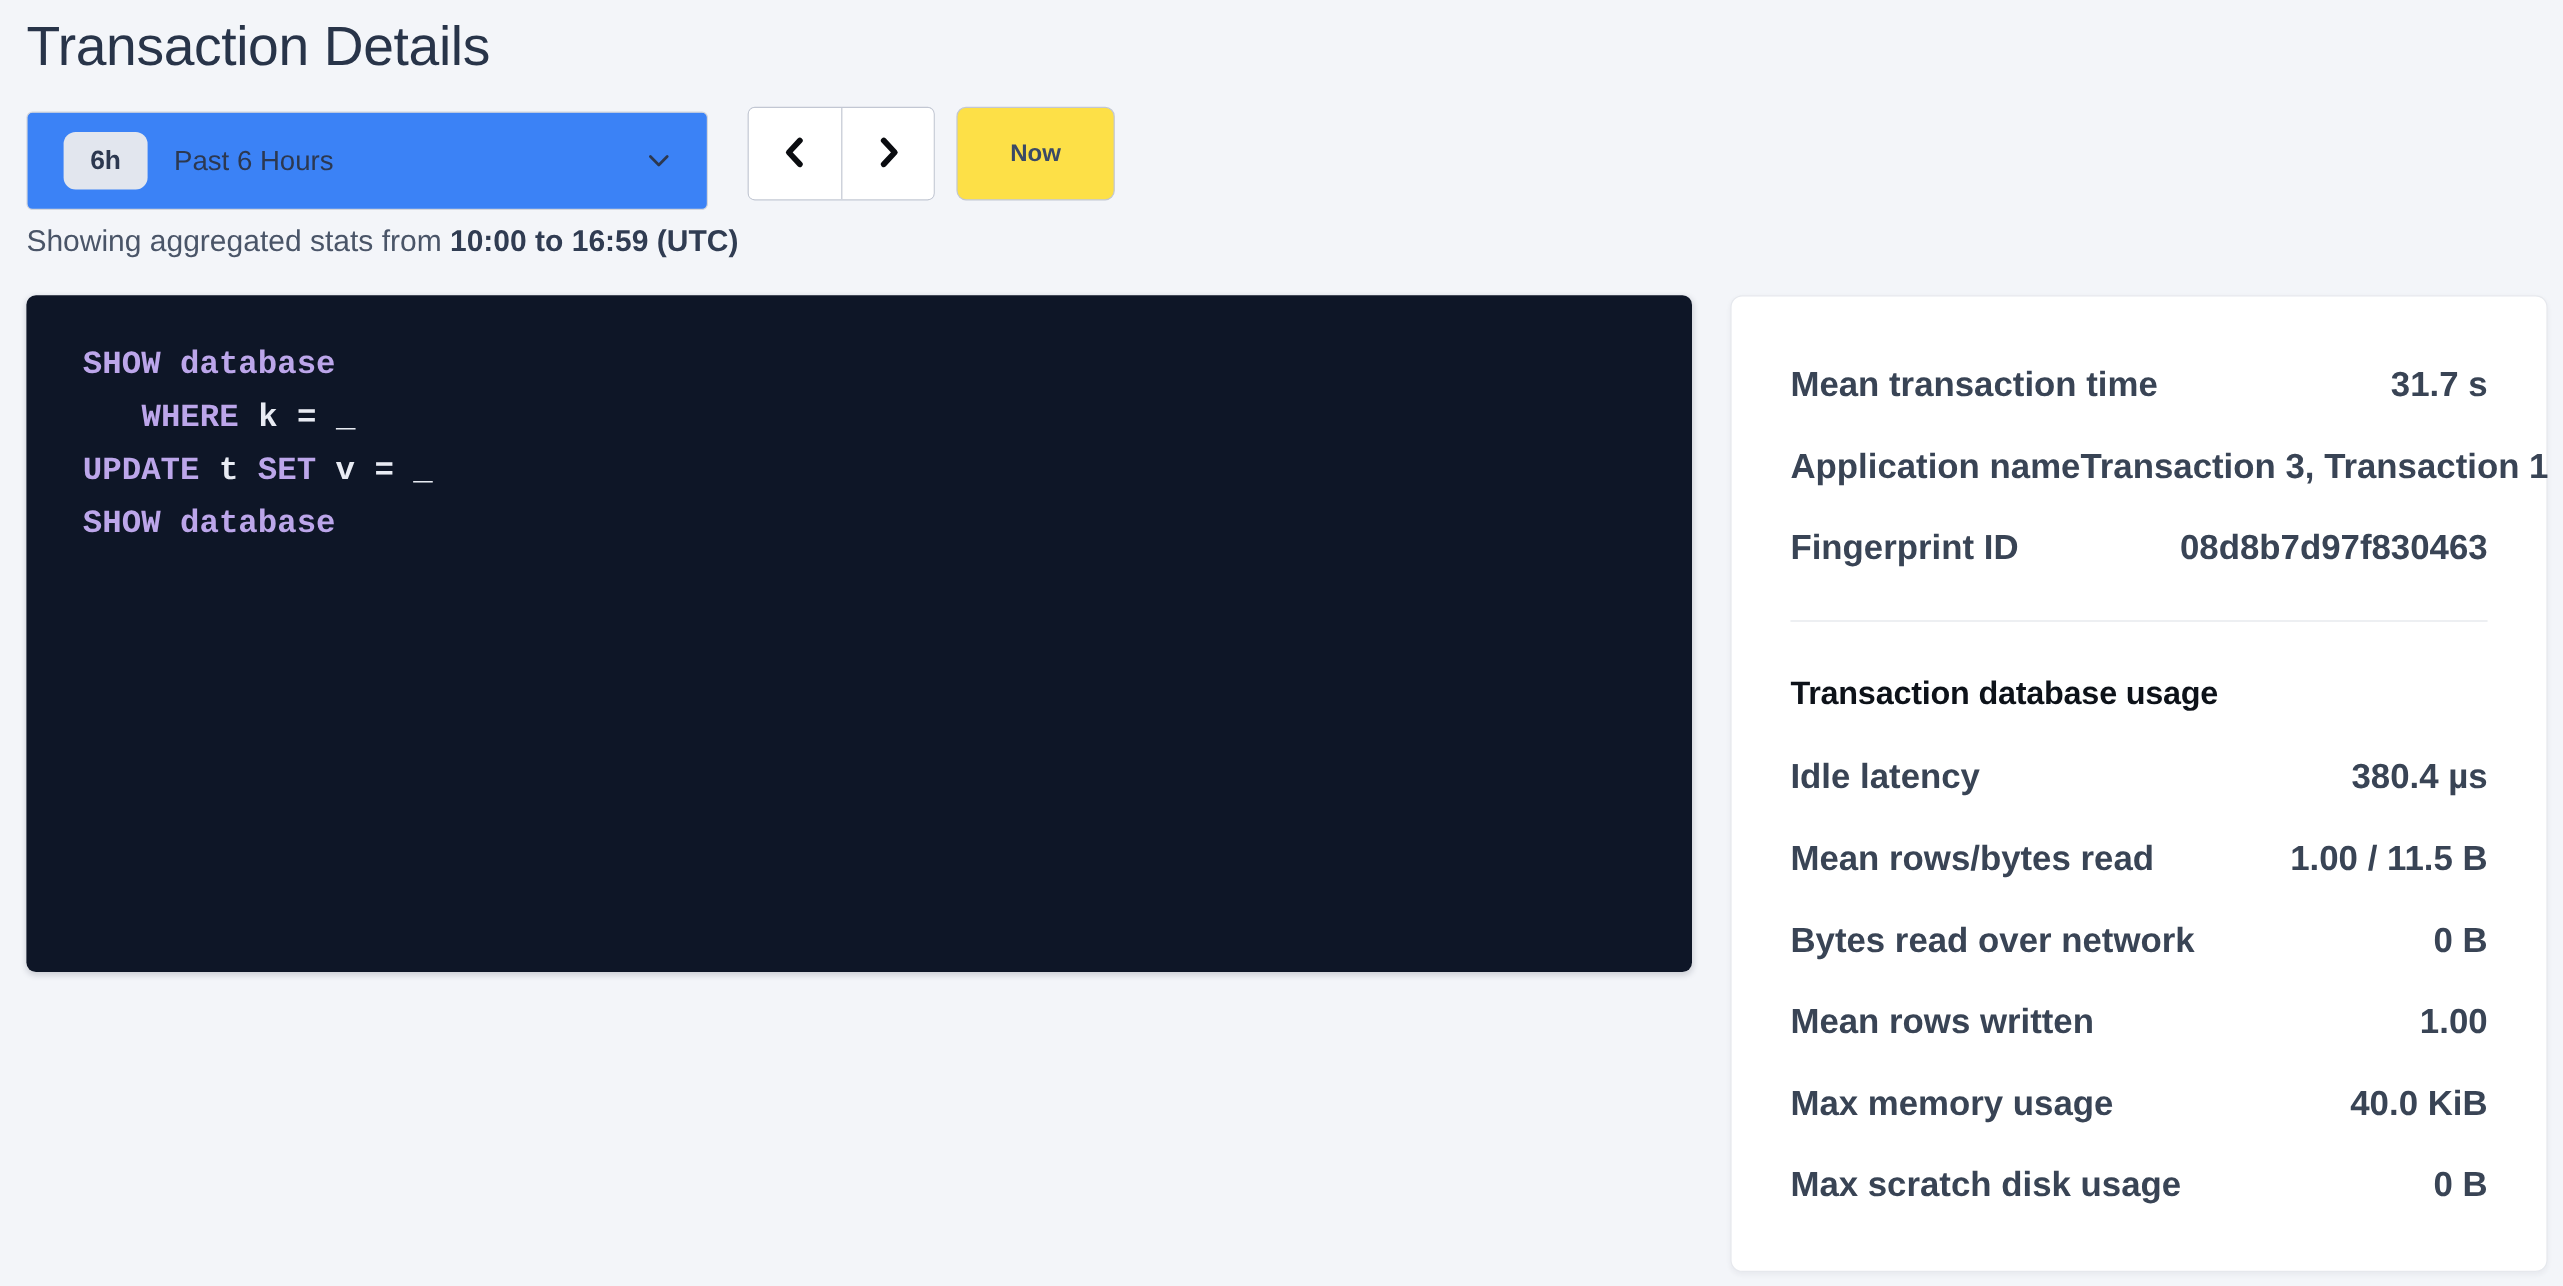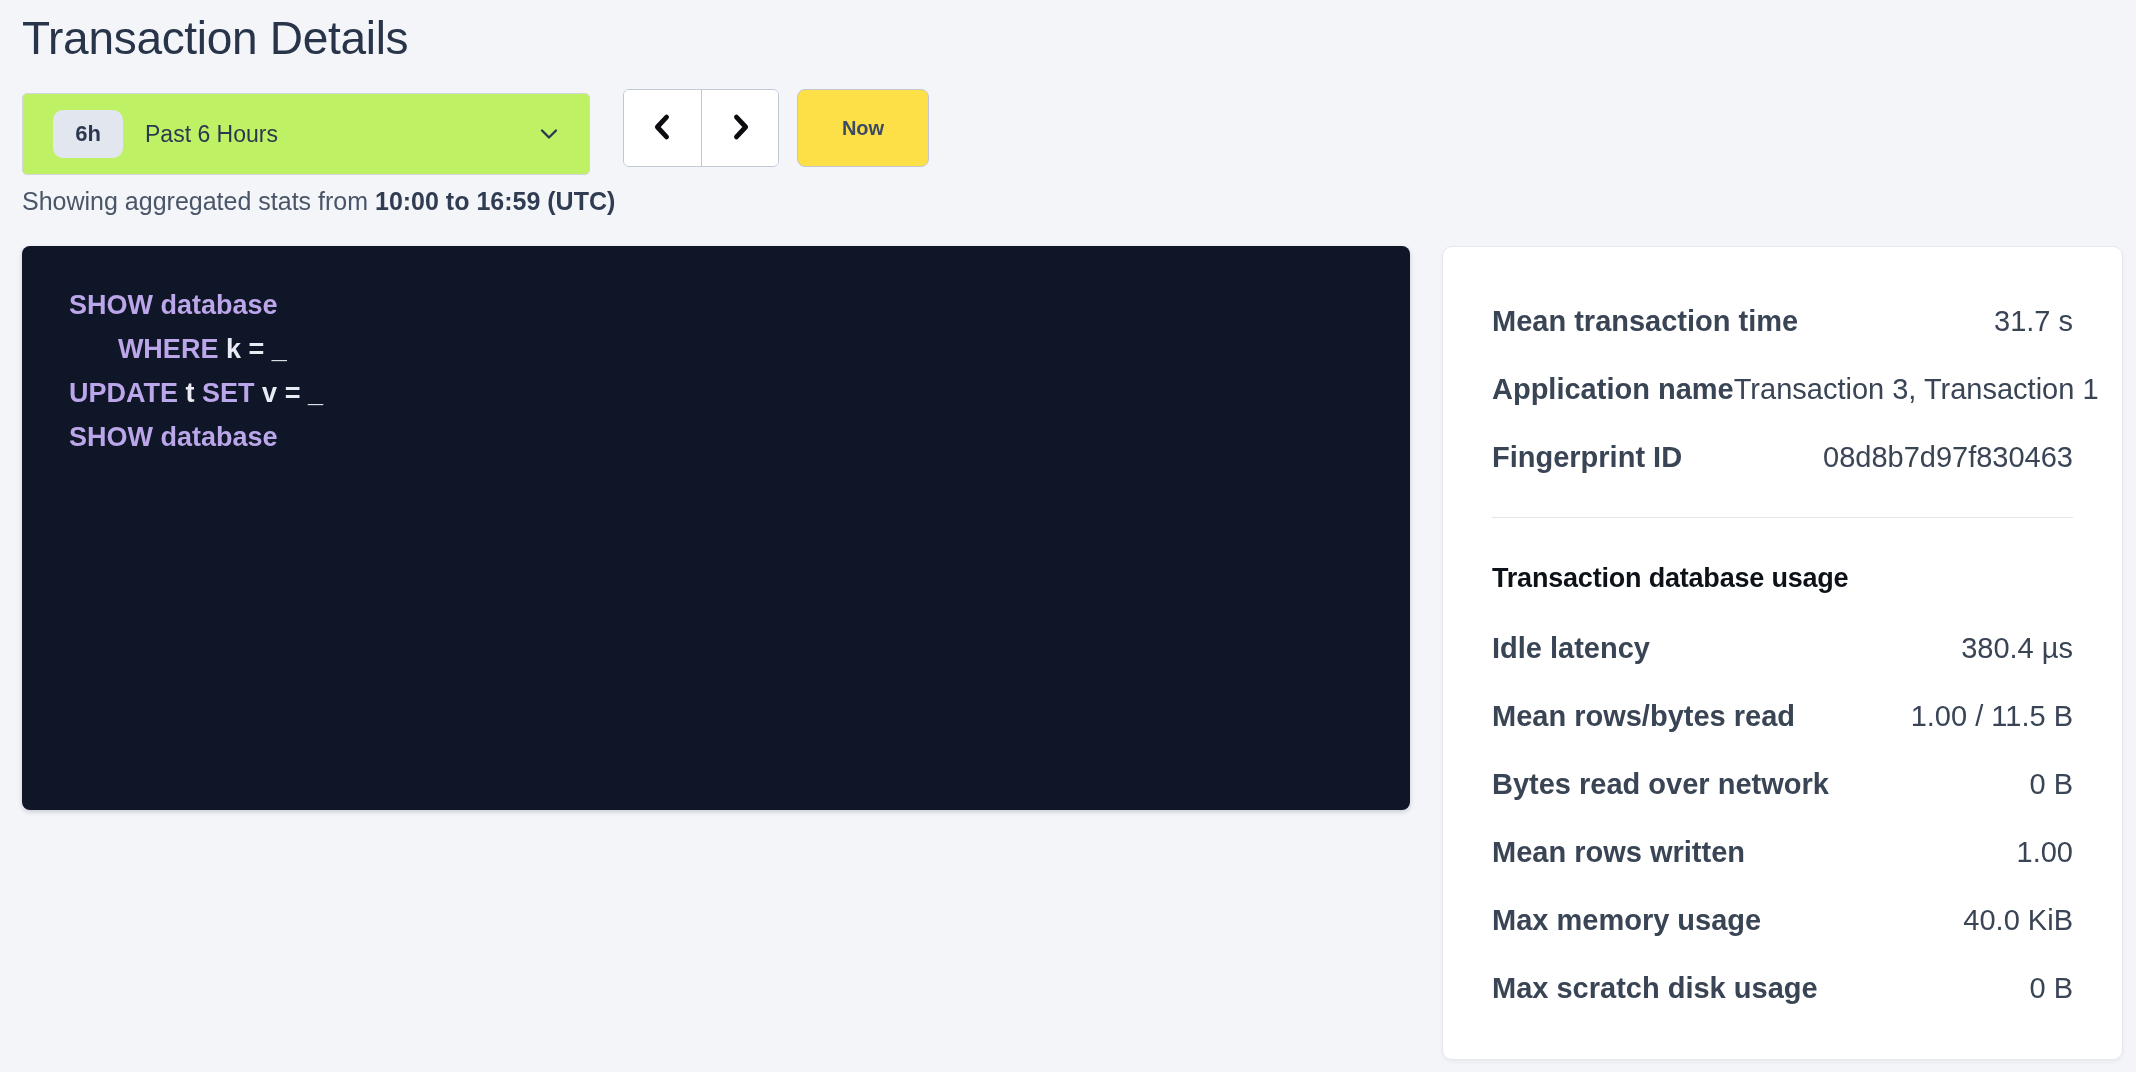--- a/index.html
+++ b/index.html
@@ -24,21 +24,21 @@
     color:var(--text-primary);
   }
   .page{padding:14px 13px 0 22px;}
   .page-title{
     font-size:46px;font-weight:400;color:var(--title-color);
     line-height:48px;letter-spacing:-0.3px;
   }
   
   .controls-row{margin-top:25px;display:flex;align-items:center;height:82px;}
   .time-dropdown{
-    width:568px;height:82px;background:#bef264;border:1px solid var(--dropdown-border);
+    width:568px;height:82px;background:#3b82f6;border:1px solid var(--dropdown-border);
     border-radius:5px;display:flex;align-items:center;padding:0 26px 0 30px;cursor:pointer;margin-top:12px;
   }
   .time-badge{
     width:70px;height:48px;background:var(--badge-bg);border-radius:10px;
     display:flex;align-items:center;justify-content:center;
     font-size:22px;font-weight:700;color:#2c3850;flex:0 0 auto;
   }
   .time-range-label{margin-left:22px;font-size:23px;color:#2c3850;}
   .dd-chevron{margin-left:auto;display:flex;align-items:center;}
   .arrow-group{
@@ -57,40 +57,40 @@
     font-size:20px;font-weight:700;color:#3b4a66;cursor:pointer;
   }
   
   .caption{margin-top:16px;font-size:25px;color:#4a5568;line-height:32px;}
   .caption b{color:#303c52;font-weight:700;}
   
   .content{margin-top:29px;display:flex;align-items:flex-start;}
   .code-block{
     width:1389px;height:564px;background:var(--code-bg);border-radius:8px;
     padding:37px 30px 0 47px;
-    font-family:Liberation Sans, sans-serif;
+    font-family:Liberation Mono, monospace;
     font-size:27px;font-weight:600;line-height:44px;
     box-shadow:0 2px 5px rgba(20,30,50,0.18);
   }
   .code-line{white-space:pre;}
   .tok-kw{color:var(--code-keyword);}
   .tok-pl{color:var(--code-plain);}
   
   .details-card{
     margin-left:32px;width:681px;height:814px;background:#fff;
     border:1px solid var(--card-border);border-radius:10px;
     padding:40px 49px 0 49px;
     box-shadow:0 2px 4px rgba(30,40,60,0.05);
   }
   .stat-row{
     height:68px;display:flex;align-items:center;justify-content:space-between;
     font-size:29px;color:var(--text-primary);
   }
   .stat-label{font-weight:700;white-space:nowrap;}
-  .stat-value{font-weight:400;text-align:right;white-space:nowrap;}
+  .stat-value{font-weight:700;text-align:right;white-space:nowrap;}
   .card-divider{margin-top:26px;border:none;border-top:1px solid var(--divider);}
   .resource-heading{
     margin-top:40px;font-size:27px;font-weight:700;color:var(--heading-dark);
     line-height:40px;letter-spacing:-0.2px;
   }
   .resource-rows{margin-top:16px;}
 </style>
 </head>
 <body>
 

